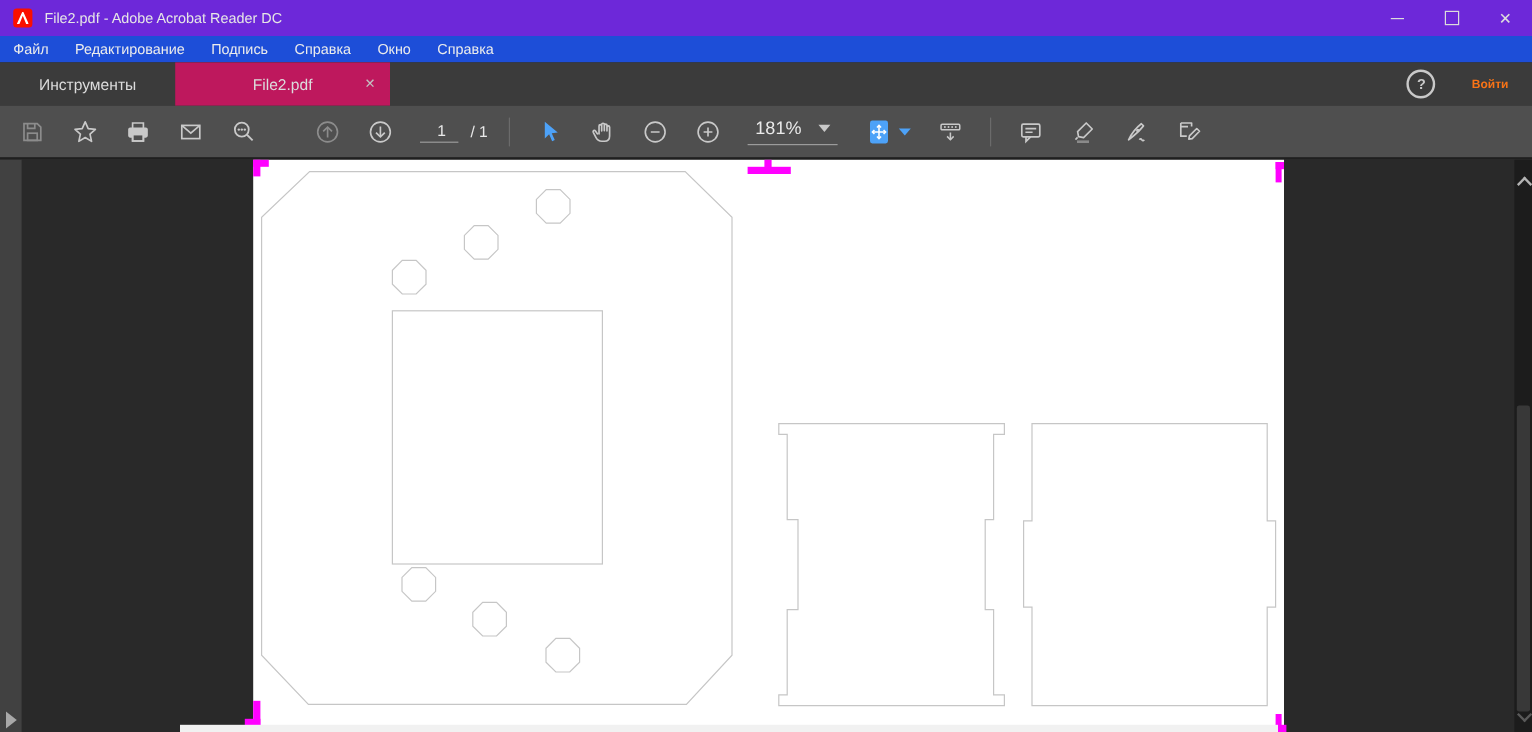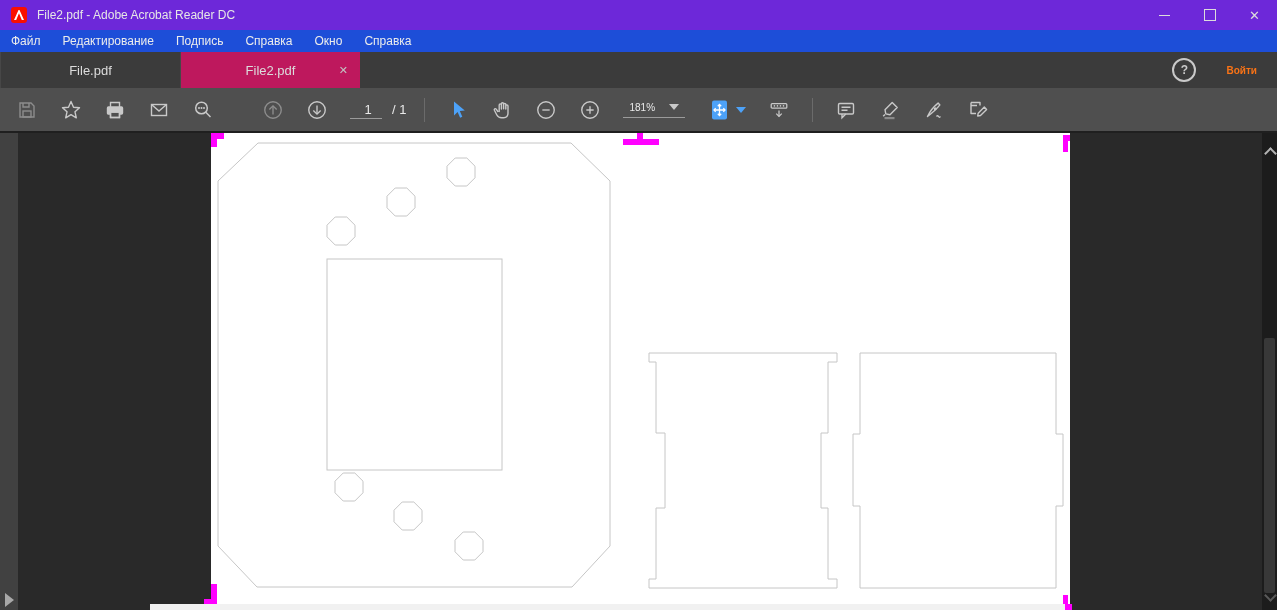--- a/index.html
+++ b/index.html
@@ -36,21 +36,21 @@
   .signin{font-size:10px;font-weight:bold;color:#f97316;}
   
   .toolbar{height:43px;background:#4f4f4f;border-bottom:2px solid #1f1f1f;display:flex;align-items:center;padding-left:16px;}
   .tbtn{width:22px;height:22px;flex:none;display:flex;align-items:center;justify-content:center;margin-right:22px;}
   .tbtn svg{display:block;}
   .tbtn.disabled{opacity:.5;}
   .sep{width:1px;height:24px;background:#6b6b6b;flex:none;margin-right:22px;}
   .page-box{width:32px;flex:none;margin-right:10px;border-bottom:1px solid #9b9b9b;}
   .page-box input{width:100%;background:transparent;border:none;outline:none;color:#e9e9e9;font-size:13px;text-align:center;font-family:"Liberation Sans",sans-serif;}
   .page-total{color:#e9e9e9;font-size:13px;margin-right:18px;white-space:nowrap;}
-  .zoom-field{display:flex;align-items:center;border-bottom:1px solid #9b9b9b;padding:0 6px 4px 6px;color:#e9e9e9;font-size:10px;margin-right:24px;}
+  .zoom-field{display:flex;align-items:center;border-bottom:1px solid #9b9b9b;padding:0 6px 4px 6px;color:#e9e9e9;font-size:15px;margin-right:24px;}
   .caret-down{width:0;height:0;border-left:5px solid transparent;border-right:5px solid transparent;border-top:6px solid #c9c9c9;margin-left:14px;}
   .caret-blue{border-top-color:#4da2f8;margin-left:5px;}
   .fitgroup{display:flex;align-items:center;margin-right:22px;}
   
   .docarea{position:relative;width:1277px;height:477px;background:#292929;overflow:hidden;}
   .left-strip{position:absolute;left:0;top:0;width:18px;height:100%;background:#414141;}
   .expand-arrow{position:absolute;left:5px;bottom:3px;width:0;height:0;
     border-top:7px solid transparent;border-bottom:7px solid transparent;border-left:9px solid #a8a8a8;}
   .pdf-page{position:absolute;left:211px;top:0;width:859px;height:477px;background:#ffffff;}
   .pdf-page svg{overflow:visible;display:block;}
@@ -83,23 +83,21 @@
 <div class="menubar">
   <span class="menu-item">Файл</span>
   <span class="menu-item">Редактирование</span>
   <span class="menu-item">Подпись</span>
   <span class="menu-item">Справка</span>
   <span class="menu-item">Окно</span>
   <span class="menu-item">Справка</span>
 </div>
 
 <div class="tabbar">
-  <div class="file-tab inactive">
-    <span>File.pdf</span>
-  </div>
+  <div class="nav-tab tools">Инструменты</div>
   <div class="file-tab active">
     <span>File2.pdf</span>
     <span class="tab-close">✕</span>
   </div>
   <div class="tab-right">
     <div class="help-circle">?</div>
     <span class="signin">Войти</span>
   </div>
 </div>
 

